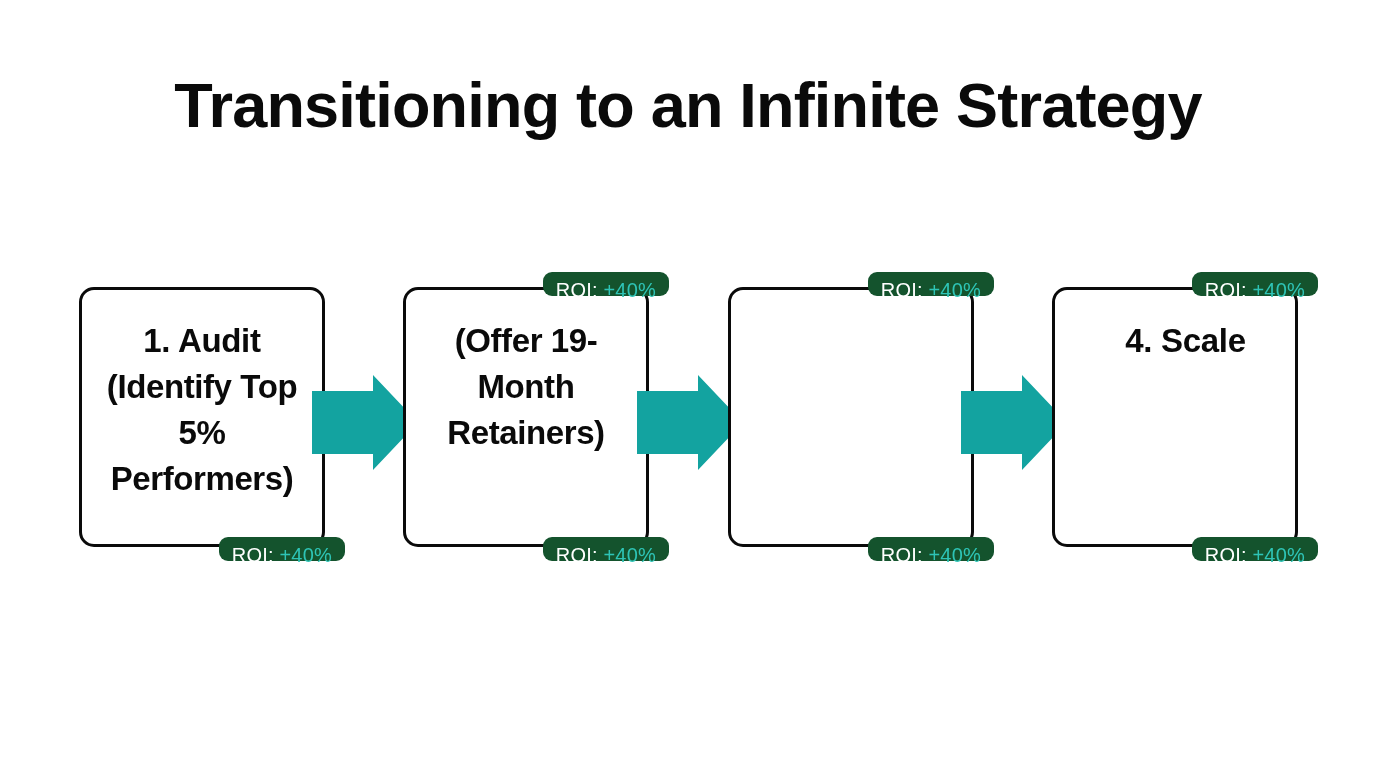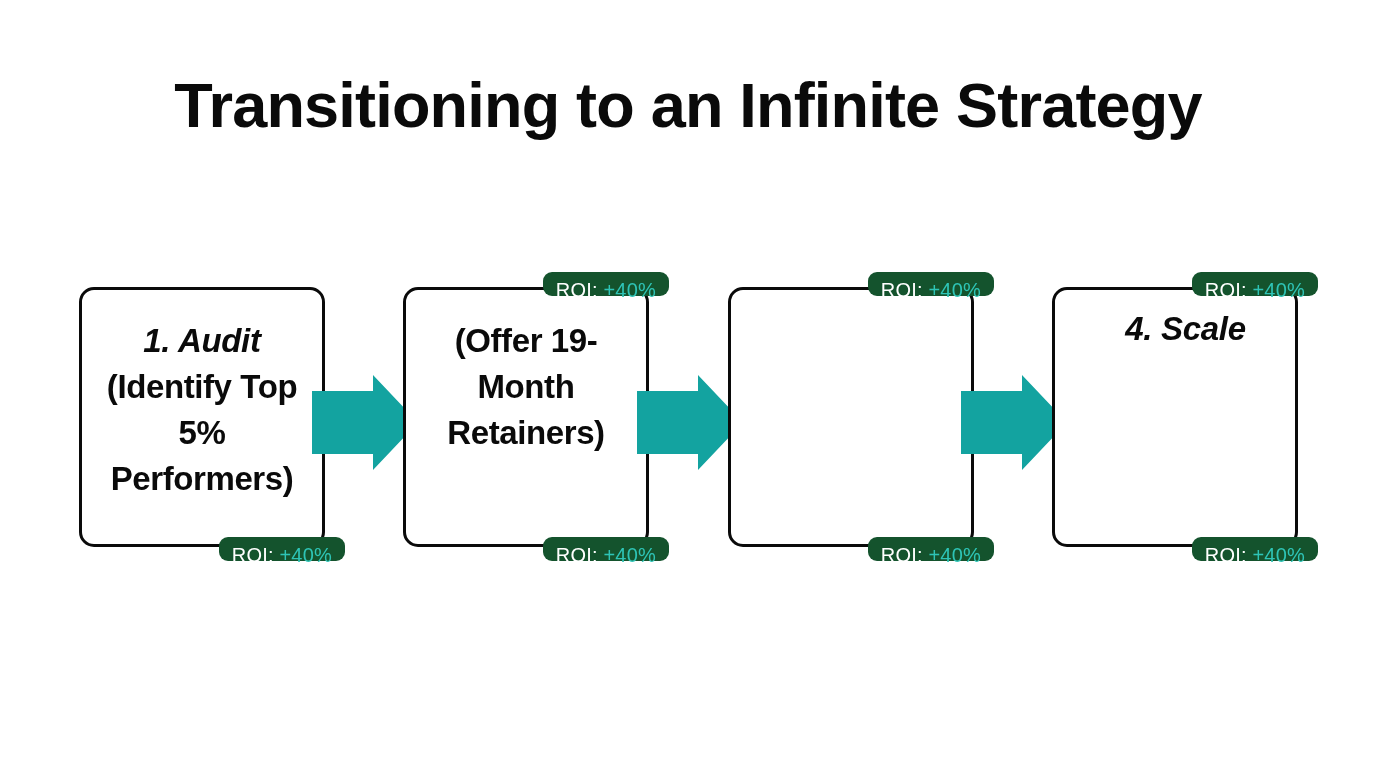--- a/index.html
+++ b/index.html
@@ -61,28 +61,27 @@
   .step.s4 { left: 1052px; }
 
   .step-text {
     position: absolute;
     left: 6px;
     right: 6px;
     top: 28px;
     text-align: center;
     color: #0a0a0a;
   }
-  .step.s4 .step-text { top: 16px; margin-left: 21px; }
+  .step.s4 .step-text { top: 28px; margin-left: 21px; }
 
   .step-heading {
     font-size: 33px;
     font-weight: 700;
     line-height: 46px;
     letter-spacing: -0.3px;
-    font-style: italic;
   }
   .step-body {
     font-size: 33px;
     font-weight: 700;
     line-height: 46px;
     letter-spacing: -0.4px;
   }
 
   
   .badge {

